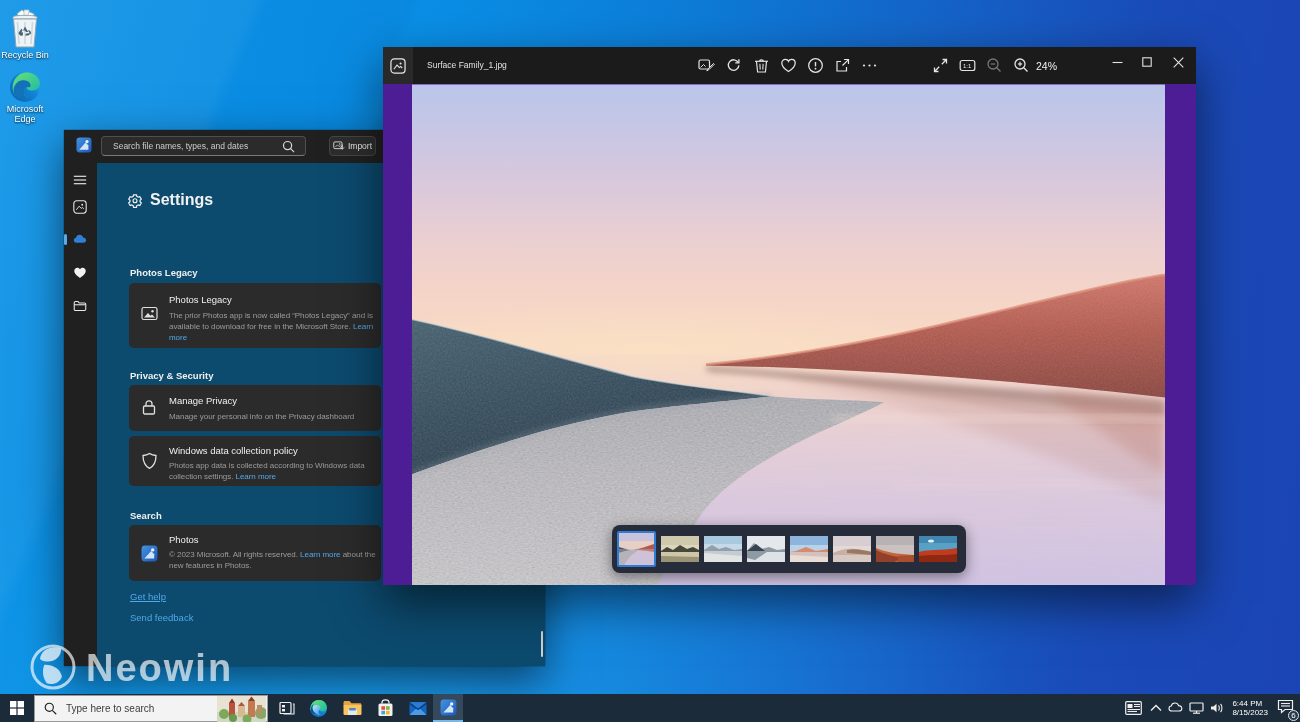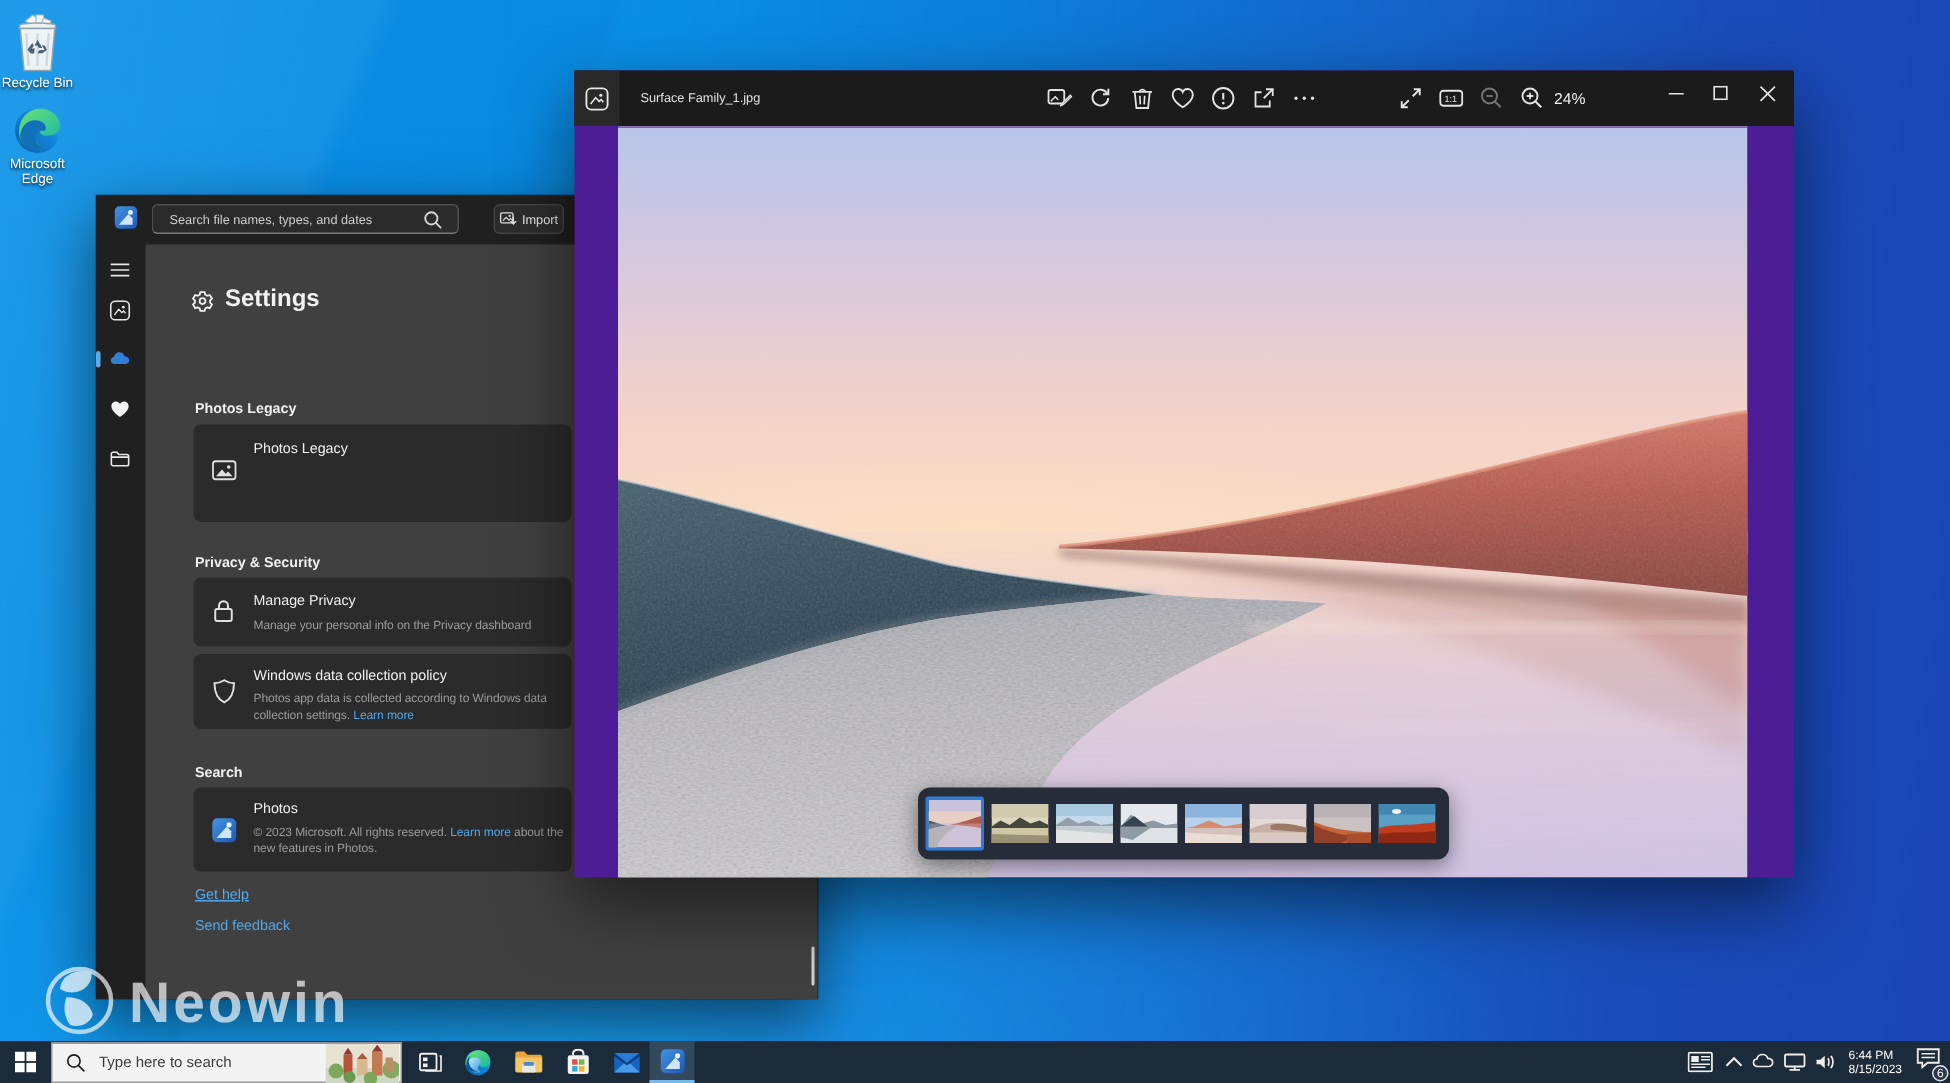--- a/index.html
+++ b/index.html
@@ -18,21 +18,21 @@
 #tray { position:absolute; right:0; top:0; height:28px; display:flex; align-items:center; }
 #clock { color:#fff; font-size:8px; text-align:left; line-height:9.5px; }
 
 #swin { position:absolute; left:64px; top:130px; width:481px; height:536px; background:#202020; z-index:10; box-shadow:0 15px 40px rgba(0,0,0,.55), 0 0 1px rgba(0,0,0,.8); color:#e8e8e8; }
 #swin .topbar { position:absolute; left:4px; top:0; width:100%; height:33px; }
 #swin .appico { position:absolute; left:8px; top:7px; }
 #swin .search { position:absolute; left:33px; top:6px; width:205px; height:20px; background:#2b2b2b; border:1px solid #4f4f4f; border-bottom-color:#7a7a7a; border-radius:4px; font-size:8.5px; color:#cdcdcd; display:flex; align-items:center; padding-left:11px; }
 #swin .import { position:absolute; left:261px; top:6px; width:47px; height:20px; background:#2d2d2d; border:1px solid #454545; border-radius:4px; font-size:8.5px; color:#e8e8e8; display:flex; align-items:center; justify-content:center; gap:3px; }
 #swin .sidebar { position:absolute; left:0; top:33px; width:33px; bottom:0; background:#202020; }
 #swin .sbi { position:absolute; left:9px; width:14px; height:14px; }
-#swin .content { position:absolute; left:33px; top:33px; right:0; bottom:0; background:#404040; overflow:hidden; }
+#swin .content { position:absolute; left:33px; top:33px; right:0; bottom:0; background:#0c4a6e; overflow:hidden; }
 .sheading { position:absolute; font-size:9.5px; font-weight:bold; color:#f0f0f0; }
 .scard { position:absolute; width:252px; background:#2b2b2b; border-radius:5px; }
 .scard .ic { position:absolute; left:12px; }
 .scard .tt { position:absolute; left:40px; font-size:9.5px; color:#f0f0f0; }
 .scard .ds { position:absolute; left:40px; right:4px; font-size:8px; line-height:11px; color:#9c9c9c; letter-spacing:-0.05px; }
 .lnk { color:#52a8e8; }
 
 #vwin { position:absolute; left:383px; top:47px; width:813px; height:538px; background:#4c1d95; z-index:20; box-shadow:0 18px 45px rgba(0,0,0,.55); }
 #vwin .titlebar { position:absolute; left:0; top:0; width:100%; height:37px; background:#1b1b1b; }
 #vwin .appbtn { position:absolute; left:0; top:0; width:30px; height:37px; background:#292929; display:flex; align-items:center; justify-content:center; }
@@ -155,20 +155,21 @@
     <div style="position:absolute;left:53px;top:28px;font-size:16px;font-weight:bold;color:#f2f2f2;">Settings</div>
 
     <div class="sheading" style="left:33px;top:104px;">Photos Legacy</div>
     <div class="scard" style="left:32px;top:120px;height:65px;">
       <svg class="ic" style="top:22px;" width="17" height="17" viewBox="0 0 17 17">
           <rect x="1" y="2.5" width="15" height="12" rx="1.8" fill="none" stroke="#e0e0e0" stroke-width="1.2"></rect>
           <path d="M3 12.5 L7 8 L9.5 10.8 L11 9.4 L14 12.5 Z" fill="#e0e0e0"></path>
           <circle cx="11.5" cy="6.3" r="1.2" fill="#e0e0e0"></circle>
         </svg>
       <div class="tt" style="top:11px;">Photos Legacy</div>
+      <div class="ds" style="top:27px;">The prior Photos app is now called “Photos Legacy” and is available to download for free in the Microsoft Store. <span class="lnk">Learn more</span></div>
     </div>
 
     <div class="sheading" style="left:33px;top:207px;">Privacy &amp; Security</div>
     <div class="scard" style="left:32px;top:273px;height:50px;">
       <svg class="ic" style="top:16px;" width="17" height="18" viewBox="0 0 17 18">
           <path d="M8.5 1.5 C10.5 2.8 12.6 3.4 15 3.5 C15 9 13.5 13.8 8.5 16.3 C3.5 13.8 2 9 2 3.5 C4.4 3.4 6.5 2.8 8.5 1.5 Z" fill="none" stroke="#e0e0e0" stroke-width="1.3"></path>
         </svg>
       <div class="tt" style="top:9px;">Windows data collection policy</div>
       <div class="ds" style="top:24px;">Photos app data is collected according to Windows data collection settings. <span class="lnk">Learn more</span></div>
     </div>

